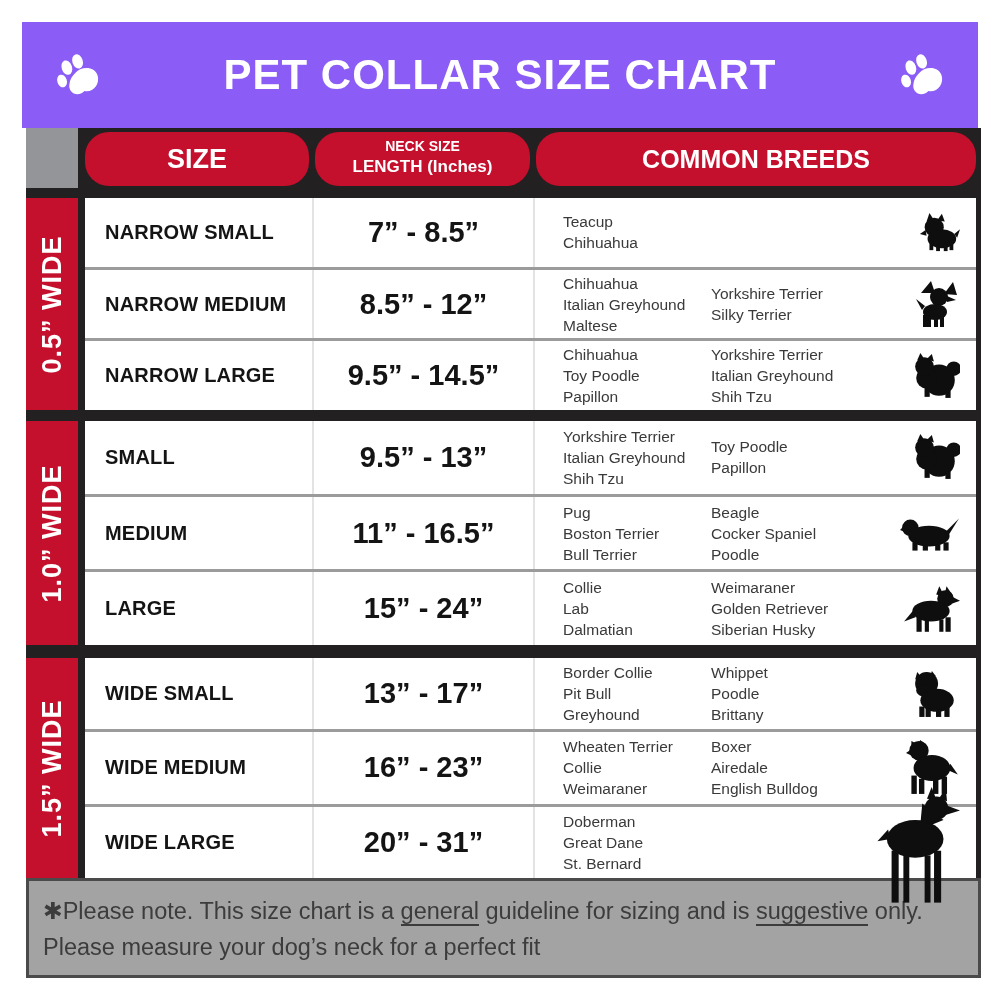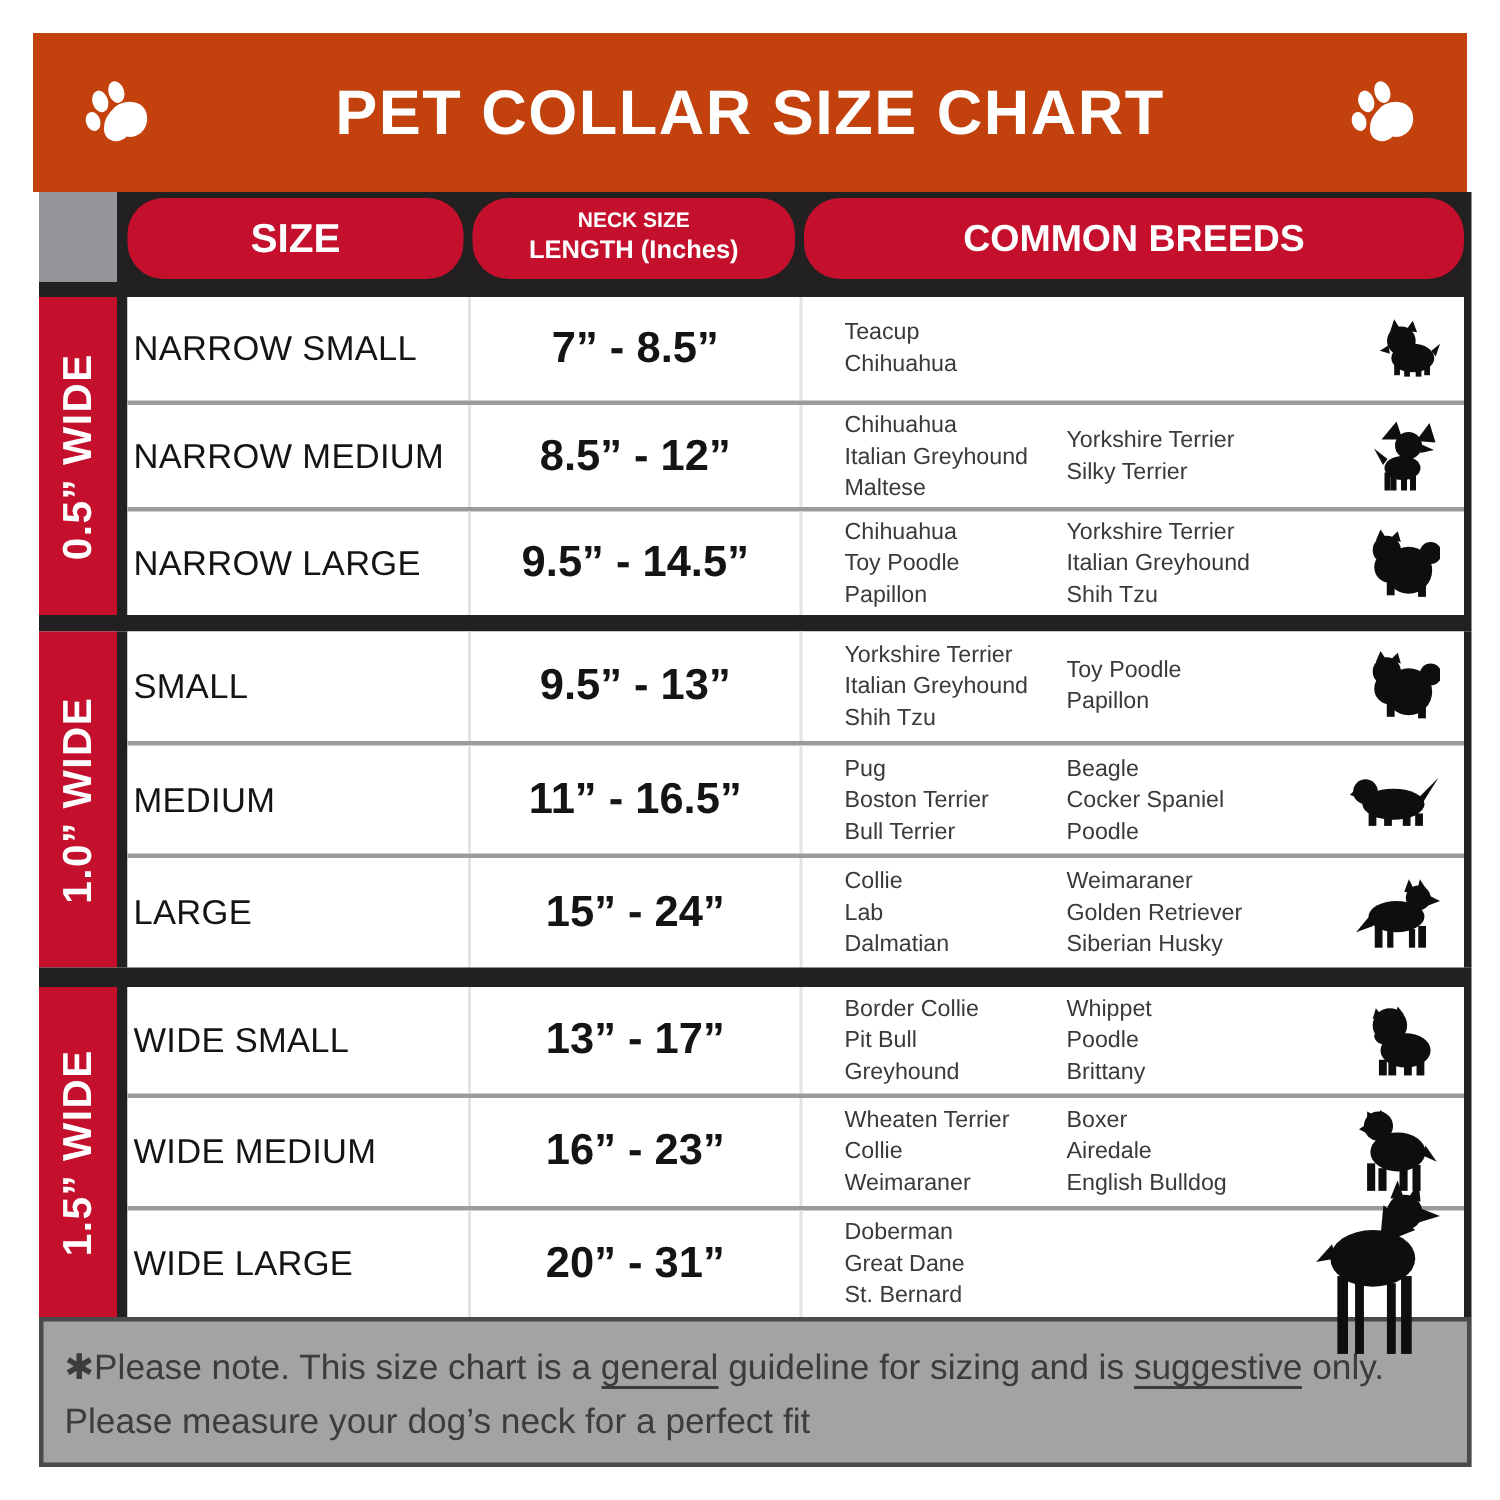--- a/index.html
+++ b/index.html
@@ -3,21 +3,21 @@
 <meta charset="utf-8">
 <style>
   html,body{margin:0;padding:0;}
   body{
     width:1000px;height:1000px;position:relative;background:#ffffff;
     font-family:"Liberation Sans", sans-serif;overflow:hidden;
   }
   
   .header-bar{
     position:absolute;left:22px;top:22px;width:956px;height:106px;
-    background:#c2410c;display:flex;align-items:center;justify-content:center;
+    background:#8b5cf6;display:flex;align-items:center;justify-content:center;
   }
   .title{color:#fff;font-size:42px;font-weight:bold;letter-spacing:1px;white-space:nowrap;}
   .paw{position:absolute;top:27px;width:52px;height:52px;}
   .paw.left{left:30px;} .paw.right{right:30px;}
   
   .head-band{position:absolute;left:26px;top:128px;width:955px;height:70px;background:#232021;}
   .rail-gray{position:absolute;left:0;top:0;width:52px;height:60px;background:#939598;}
   .hd{position:absolute;top:4px;height:54px;background:#c40f2d;color:#fff;
       display:flex;flex-direction:column;align-items:center;justify-content:center;font-weight:bold;border-radius:24px;}
   .hd-size{left:59px;width:224px;font-size:27px;}
@@ -27,21 +27,21 @@
   .hd-breeds{left:510px;width:440px;font-size:25px;}
   
   .section{position:absolute;left:26px;width:955px;display:flex;}
   .rail{width:52px;background:#c40f2d;display:flex;align-items:center;justify-content:center;overflow:hidden;}
   .rail span{transform:rotate(-90deg);white-space:nowrap;color:#fff;font-weight:bold;font-size:27px;letter-spacing:1px;}
   .lborder{width:7px;background:#232021;}
   .rows{flex:1;display:flex;flex-direction:column;}
   .rborder{width:5px;background:#232021;}
   .row{flex:1;background:#fff;display:grid;grid-template-columns:227px 221px 1fr;position:relative;}
   .row + .row{border-top:3px solid #9b9b9b;}
-  .c-size{display:flex;align-items:center;padding-left:4px;font-weight:normal;font-size:23px;color:#141414;letter-spacing:0.2px;}
+  .c-size{display:flex;align-items:center;padding-left:20px;font-weight:bold;font-size:20px;color:#141414;letter-spacing:0.2px;}
   .c-len{display:flex;align-items:center;justify-content:center;font-weight:bold;font-size:29px;color:#141414;border-left:2px solid #e3e3e3;}
   .c-breeds{border-left:2px solid #e3e3e3;display:flex;align-items:center;padding-left:28px;position:relative;}
   .bcol{width:148px;font-size:15.5px;line-height:21px;color:#3a3a3a;}
   .bcol.second{width:160px;}
   .icon{position:absolute;right:16px;top:50%;transform:translateY(-50%);display:flex;align-items:center;}
   .icon svg{fill:#0e0e0e;}
   .icon-big{top:-26px;transform:none;z-index:5;}
   .divider{position:absolute;left:26px;width:955px;background:#232021;}
   
   .footer{

